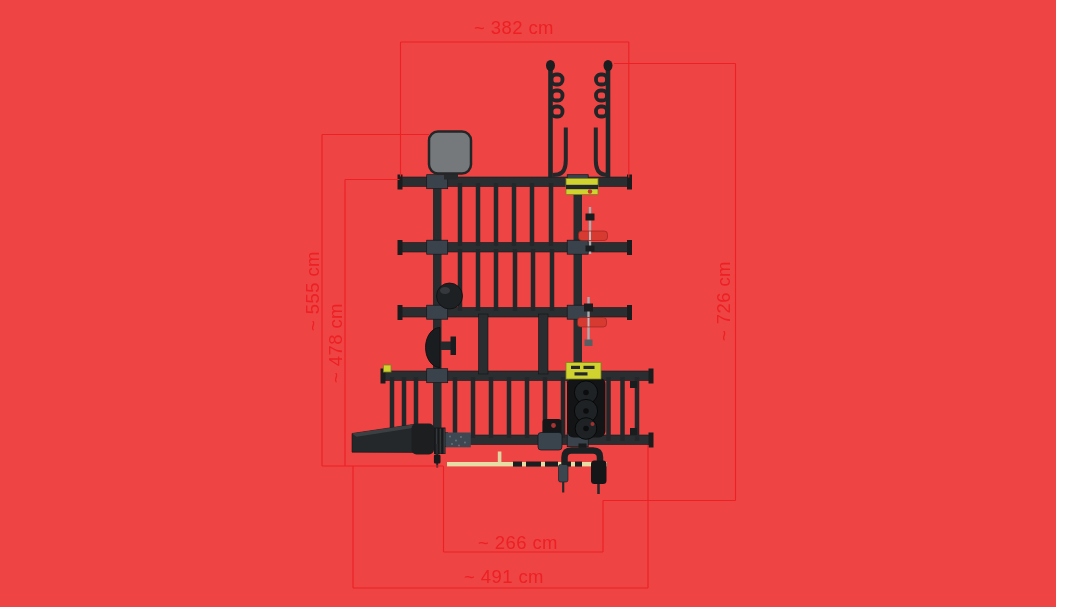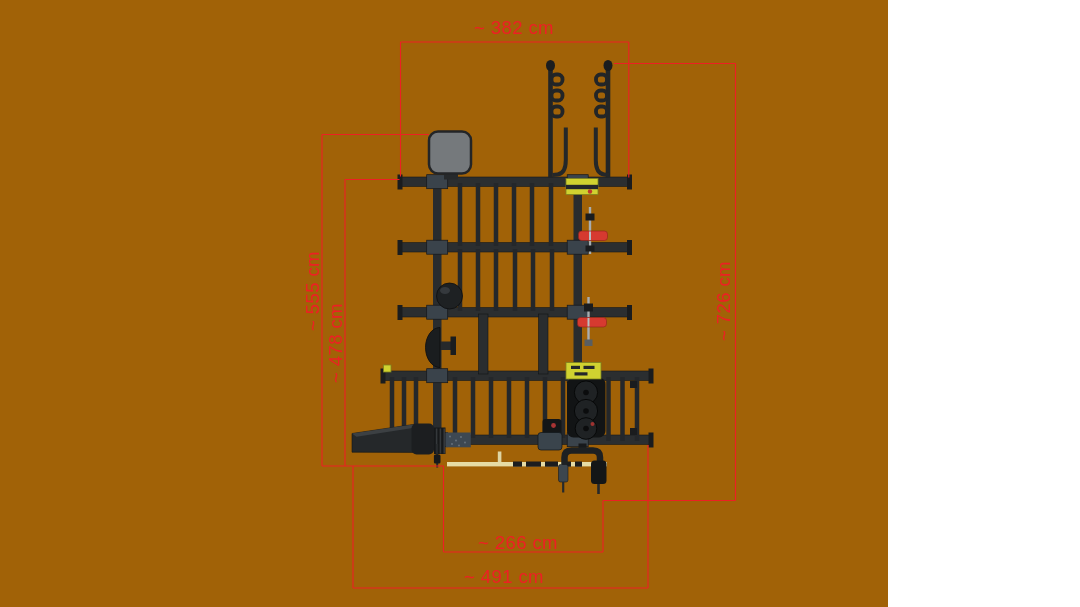--- a/index.html
+++ b/index.html
@@ -1,16 +1,16 @@
 <!DOCTYPE html>
 <html><head>
 <meta charset="utf-8">
 <style>
   html,body{margin:0;padding:0;background:#ffffff;}
-  .canvas{position:relative;width:888px;height:607px;background:#a16207;overflow:hidden;}
+  .canvas{position:relative;width:1056px;height:607px;background:#ef4444;overflow:hidden;}
   svg{display:block;}
   .rail{fill:#2b2e30;stroke:#17191b;stroke-width:.6;}
   .cap{fill:#1a1c1e;}
   .post{fill:#292c2e;}
   .collar{fill:#3a434b;stroke:#14161a;stroke-width:.7;}
   .rung{stroke:#24272a;stroke-width:4.5;fill:none;}
   .dim{stroke:#ed2024;stroke-width:1.1;fill:none;}
   .dim-label{fill:#ed2024;font-family:"Liberation Sans",sans-serif;font-size:18.5px;
              letter-spacing:.4px;font-weight:500;}
   .yellow{fill:#d0d230;stroke:#7e8220;stroke-width:.8;}

